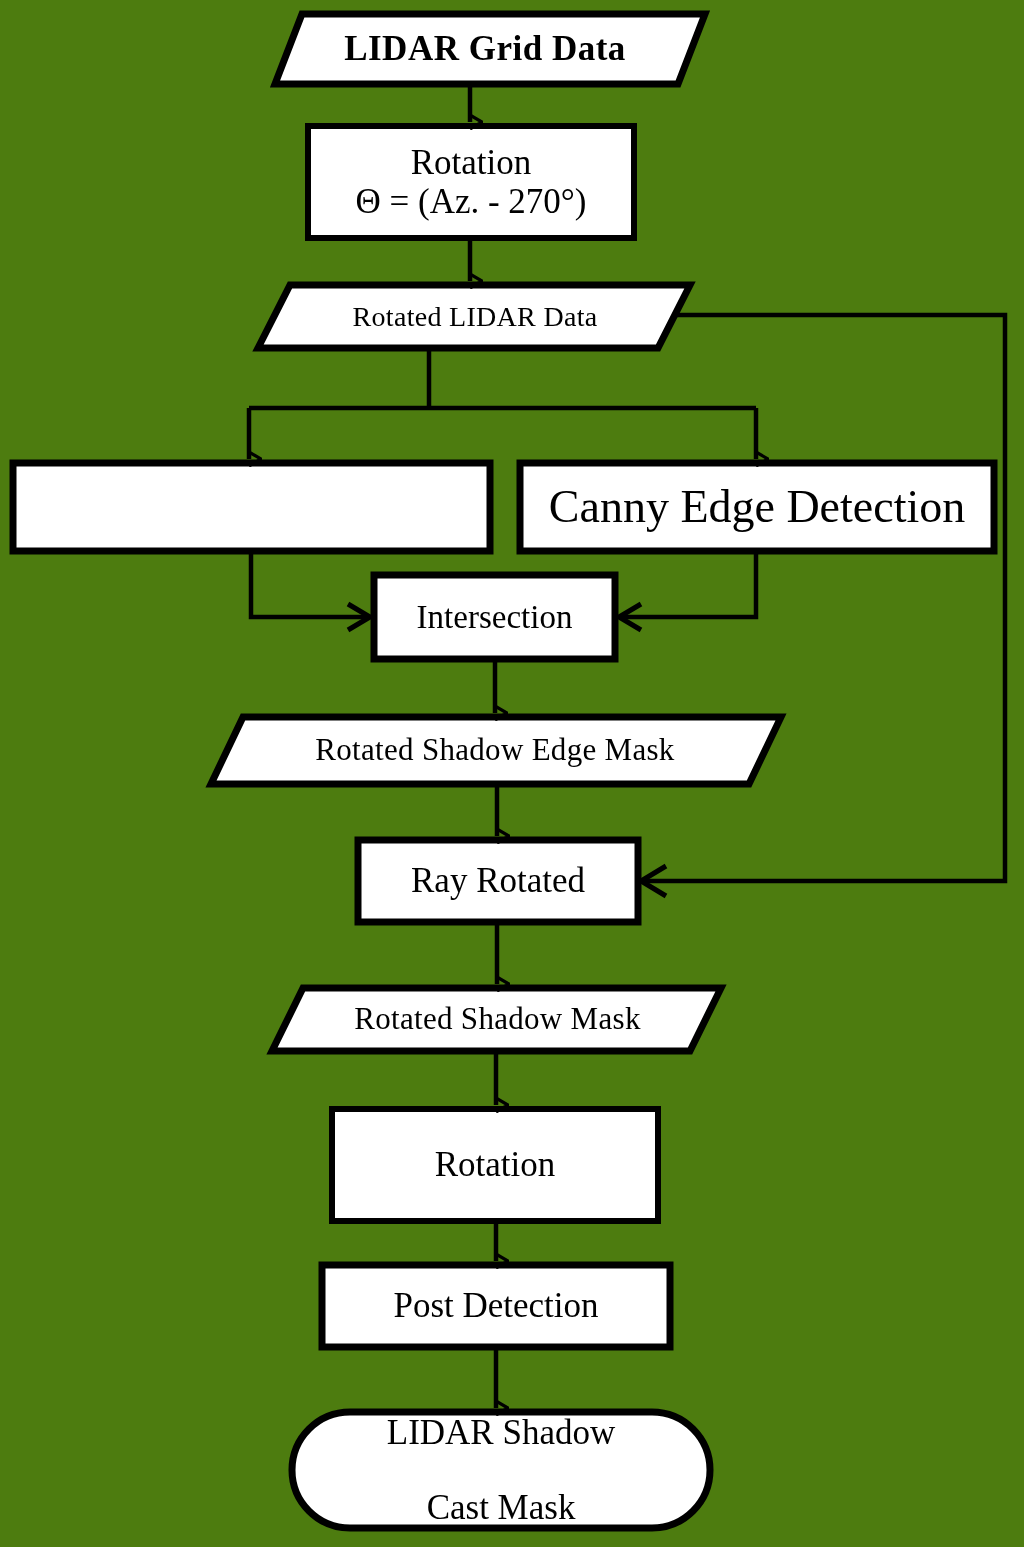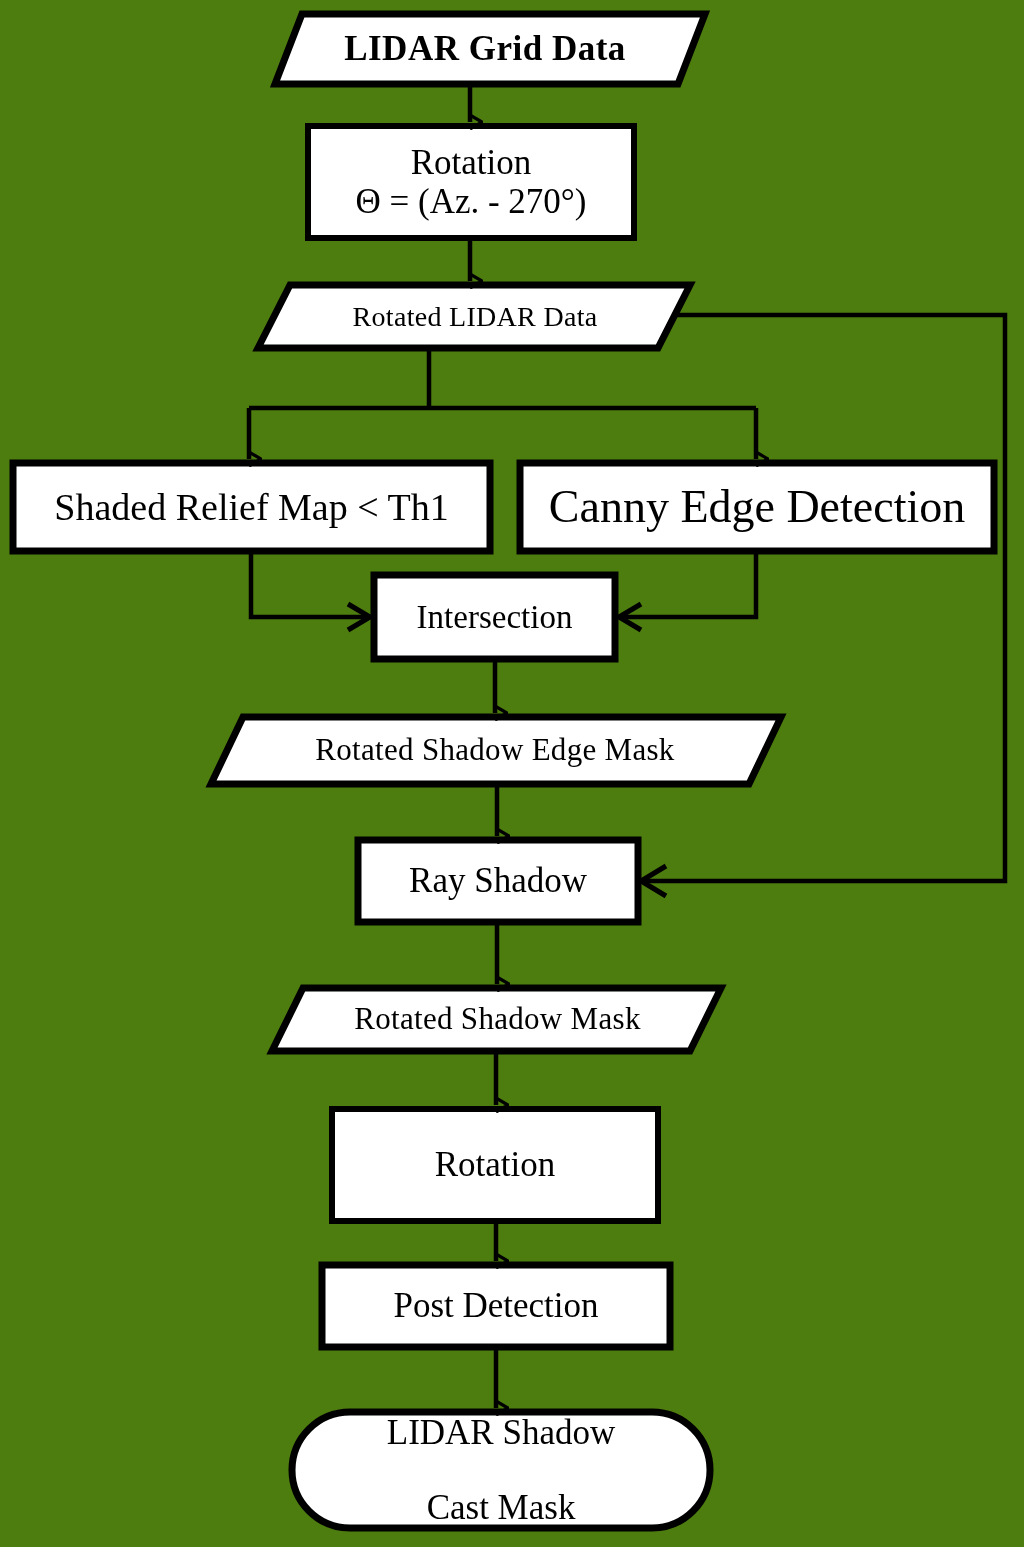--- a/index.html
+++ b/index.html
@@ -127,38 +127,35 @@
 
   <div class="node-text" style="left:308px; top:126px; width:326px; height:112px;">
     <span class="t-rot1-l1">Rotation</span>
     <span class="t-rot1-l2">Θ = (Az. - 270°)</span>
   </div>
 
   <div class="node-text t-rotlidar" style="left:275px; top:285px; width:400px; height:63px;">
     <span>Rotated LIDAR Data</span>
   </div>
 
-  <div class="node-text t-shaded" style="left:13px; top:463px; width:477px; height:88px;">
-    <span>Shaded Relief Map &lt; Th1</span>
-  </div>
 
   <div class="node-text t-canny" style="left:520px; top:463px; width:474px; height:88px;">
     <span>Canny Edge Detection</span>
   </div>
 
   <div class="node-text t-rsem" style="left:230px; top:717px; width:530px; height:67px;">
     <span>Rotated Shadow Edge Mask</span>
   </div>
 
   <div class="node-text t-intersect" style="left:374px; top:575px; width:241px; height:84px;">
     <span>Intersection</span>
   </div>
 
   <div class="node-text t-raytrace" style="left:358px; top:840px; width:280px; height:82px;">
-    <span>Ray Shadow</span>
+    <span>Ray Rotated</span>
   </div>
 
   <div class="node-text t-rsm" style="left:290px; top:988px; width:415px; height:63px;justify-content:center;">
     <span>Rotated Shadow Mask</span>
   </div>
 
   <div class="node-text" style="left:332px; top:1109px; width:326px; height:112px;">
     <span class="t-rot2">Rotation</span>
   </div>
 

